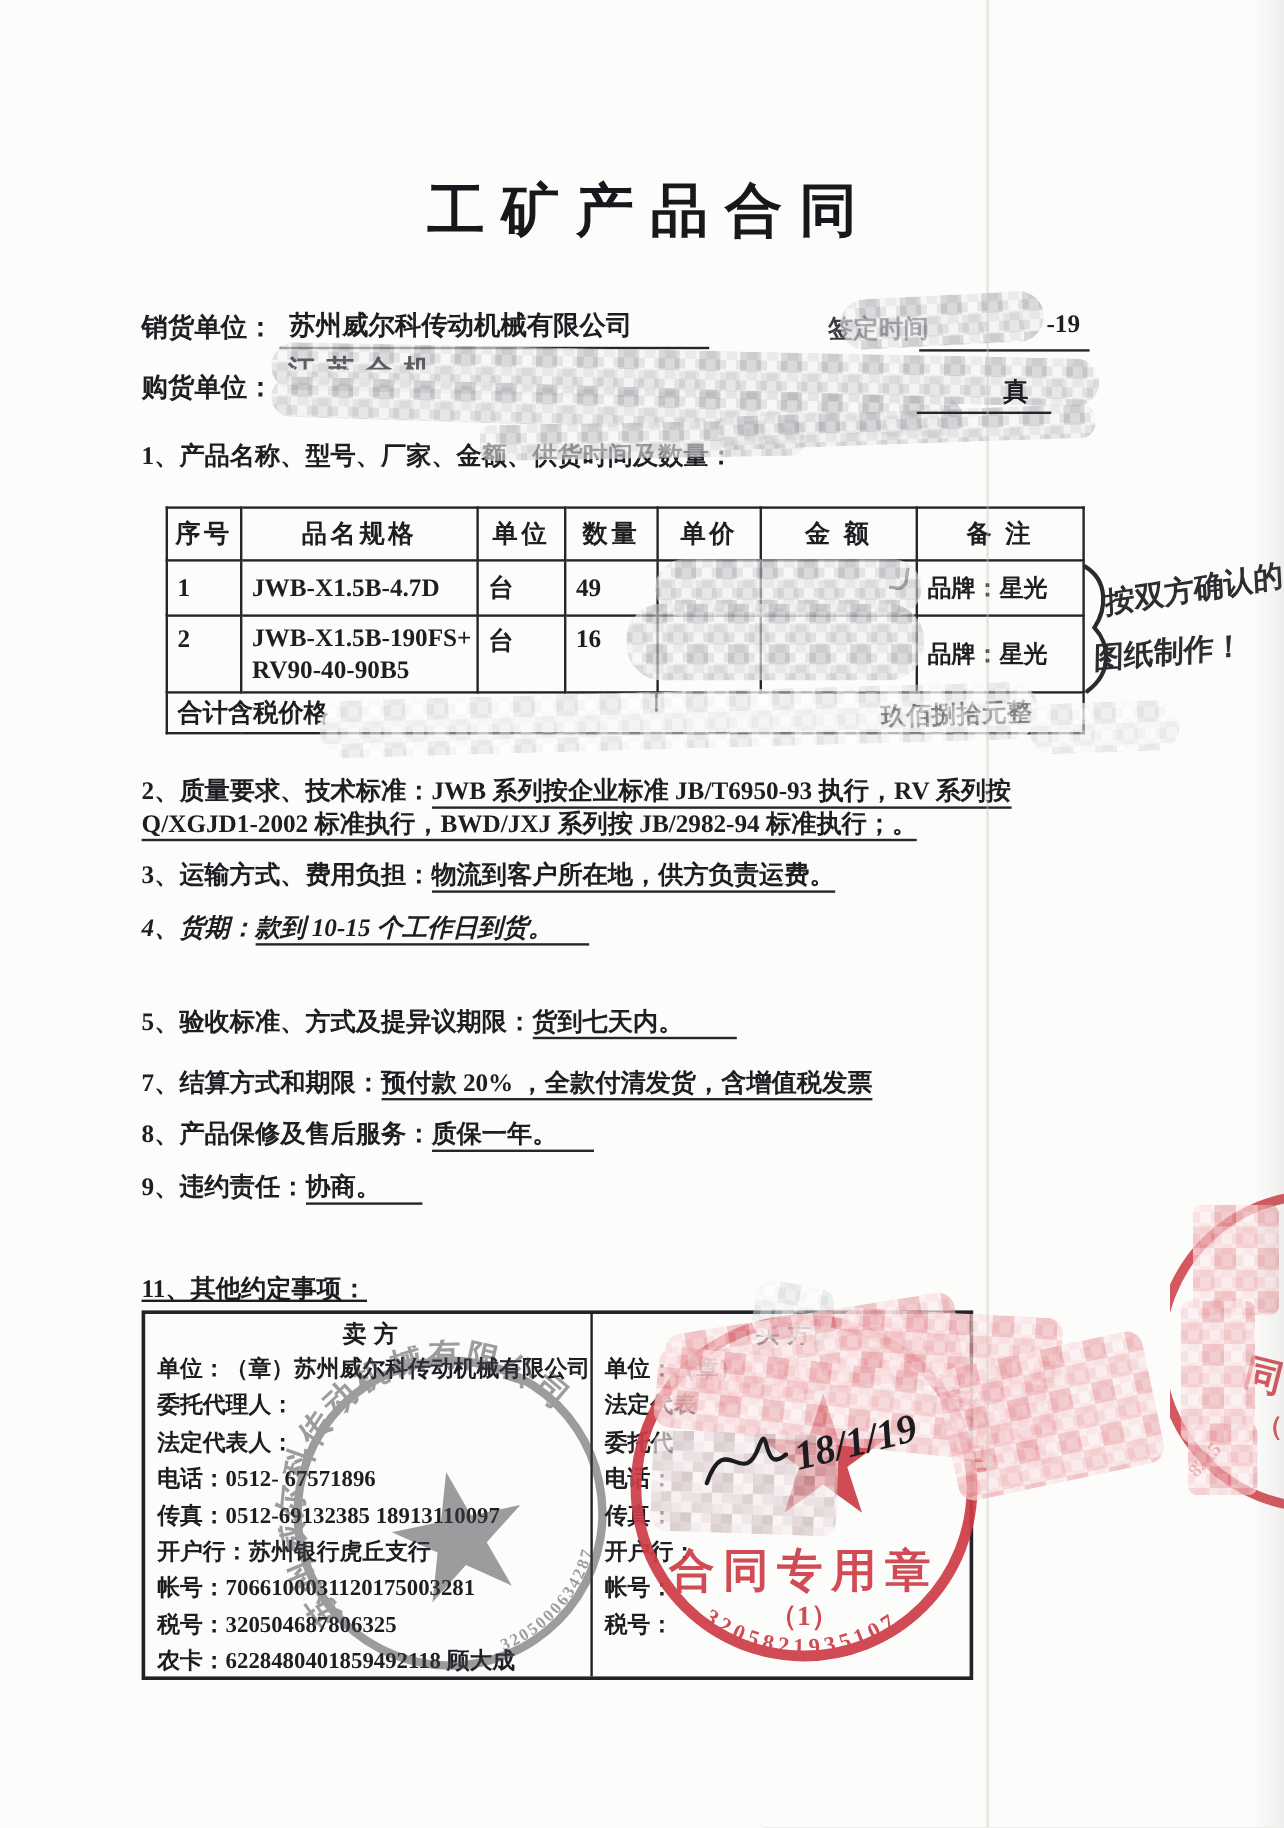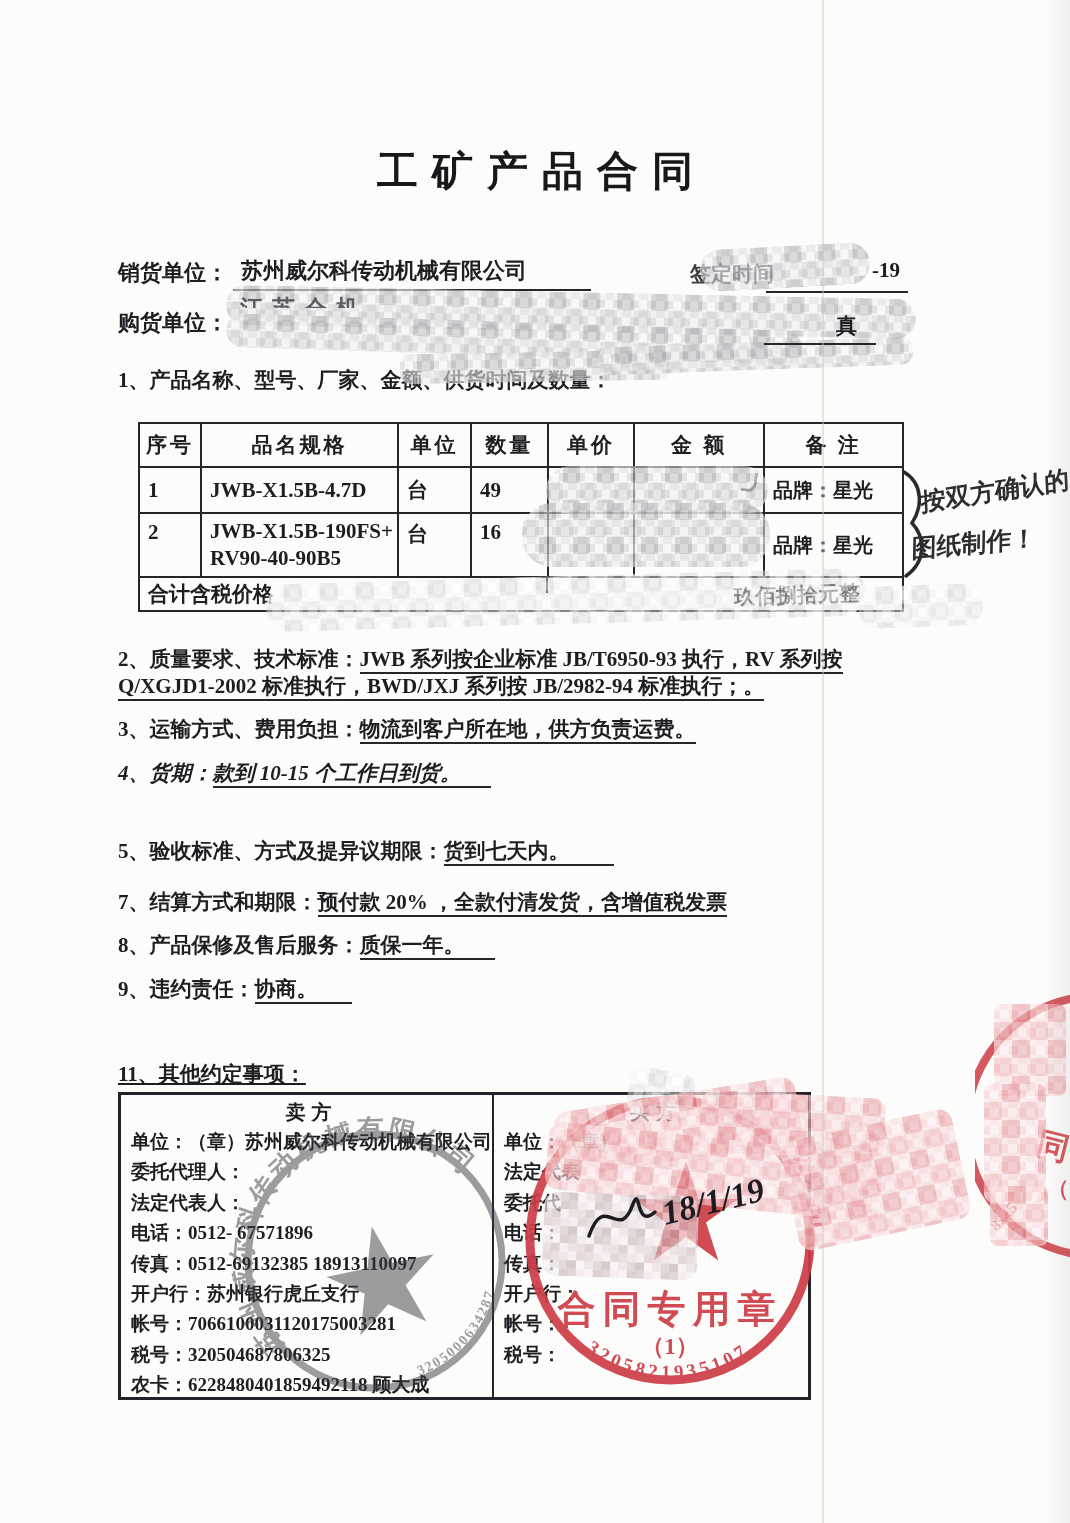--- a/index.html
+++ b/index.html
@@ -1,19 +1,19 @@
 <!DOCTYPE html>
 <html><head>
 <meta charset="utf-8">
 <style>
   html,body{margin:0;padding:0;background:#e9e7e3;}
   .page{position:relative;width:1070px;height:1523px;margin:0 auto;background:#fcfcfb;
         overflow:hidden;font-family:"Liberation Serif","DejaVu Serif",serif;color:#1d1d22;}
   .abs{position:absolute;}
-  .title{position:absolute;top:144px;left:0;width:100%;text-align:center;font-size:41px;
+  .title{position:absolute;top:144px;left:0;width:100%;text-align:center;font-size:48px;
          font-weight:700;letter-spacing:14px;text-indent:14px;color:#17171c;}
   .fs21{font-size:21px;font-weight:700;}
   .fs22{font-size:22px;font-weight:700;}
   .u{border-bottom:2px solid #26262a;padding-bottom:1px;}
   .uline{position:absolute;border-top:2px solid #26262a;height:0;}
   .clause{position:absolute;left:118px;font-size:21px;font-weight:700;white-space:nowrap;color:#1d1d22;}
   
   .ptable{position:absolute;left:138px;top:422px;width:764px;border-collapse:collapse;table-layout:fixed;}
   .ptable th,.ptable td{border:2px solid #26262a;font-size:21px;font-weight:700;color:#1d1d22;
         vertical-align:middle;padding:0 2px 0 8px;text-align:left;}

